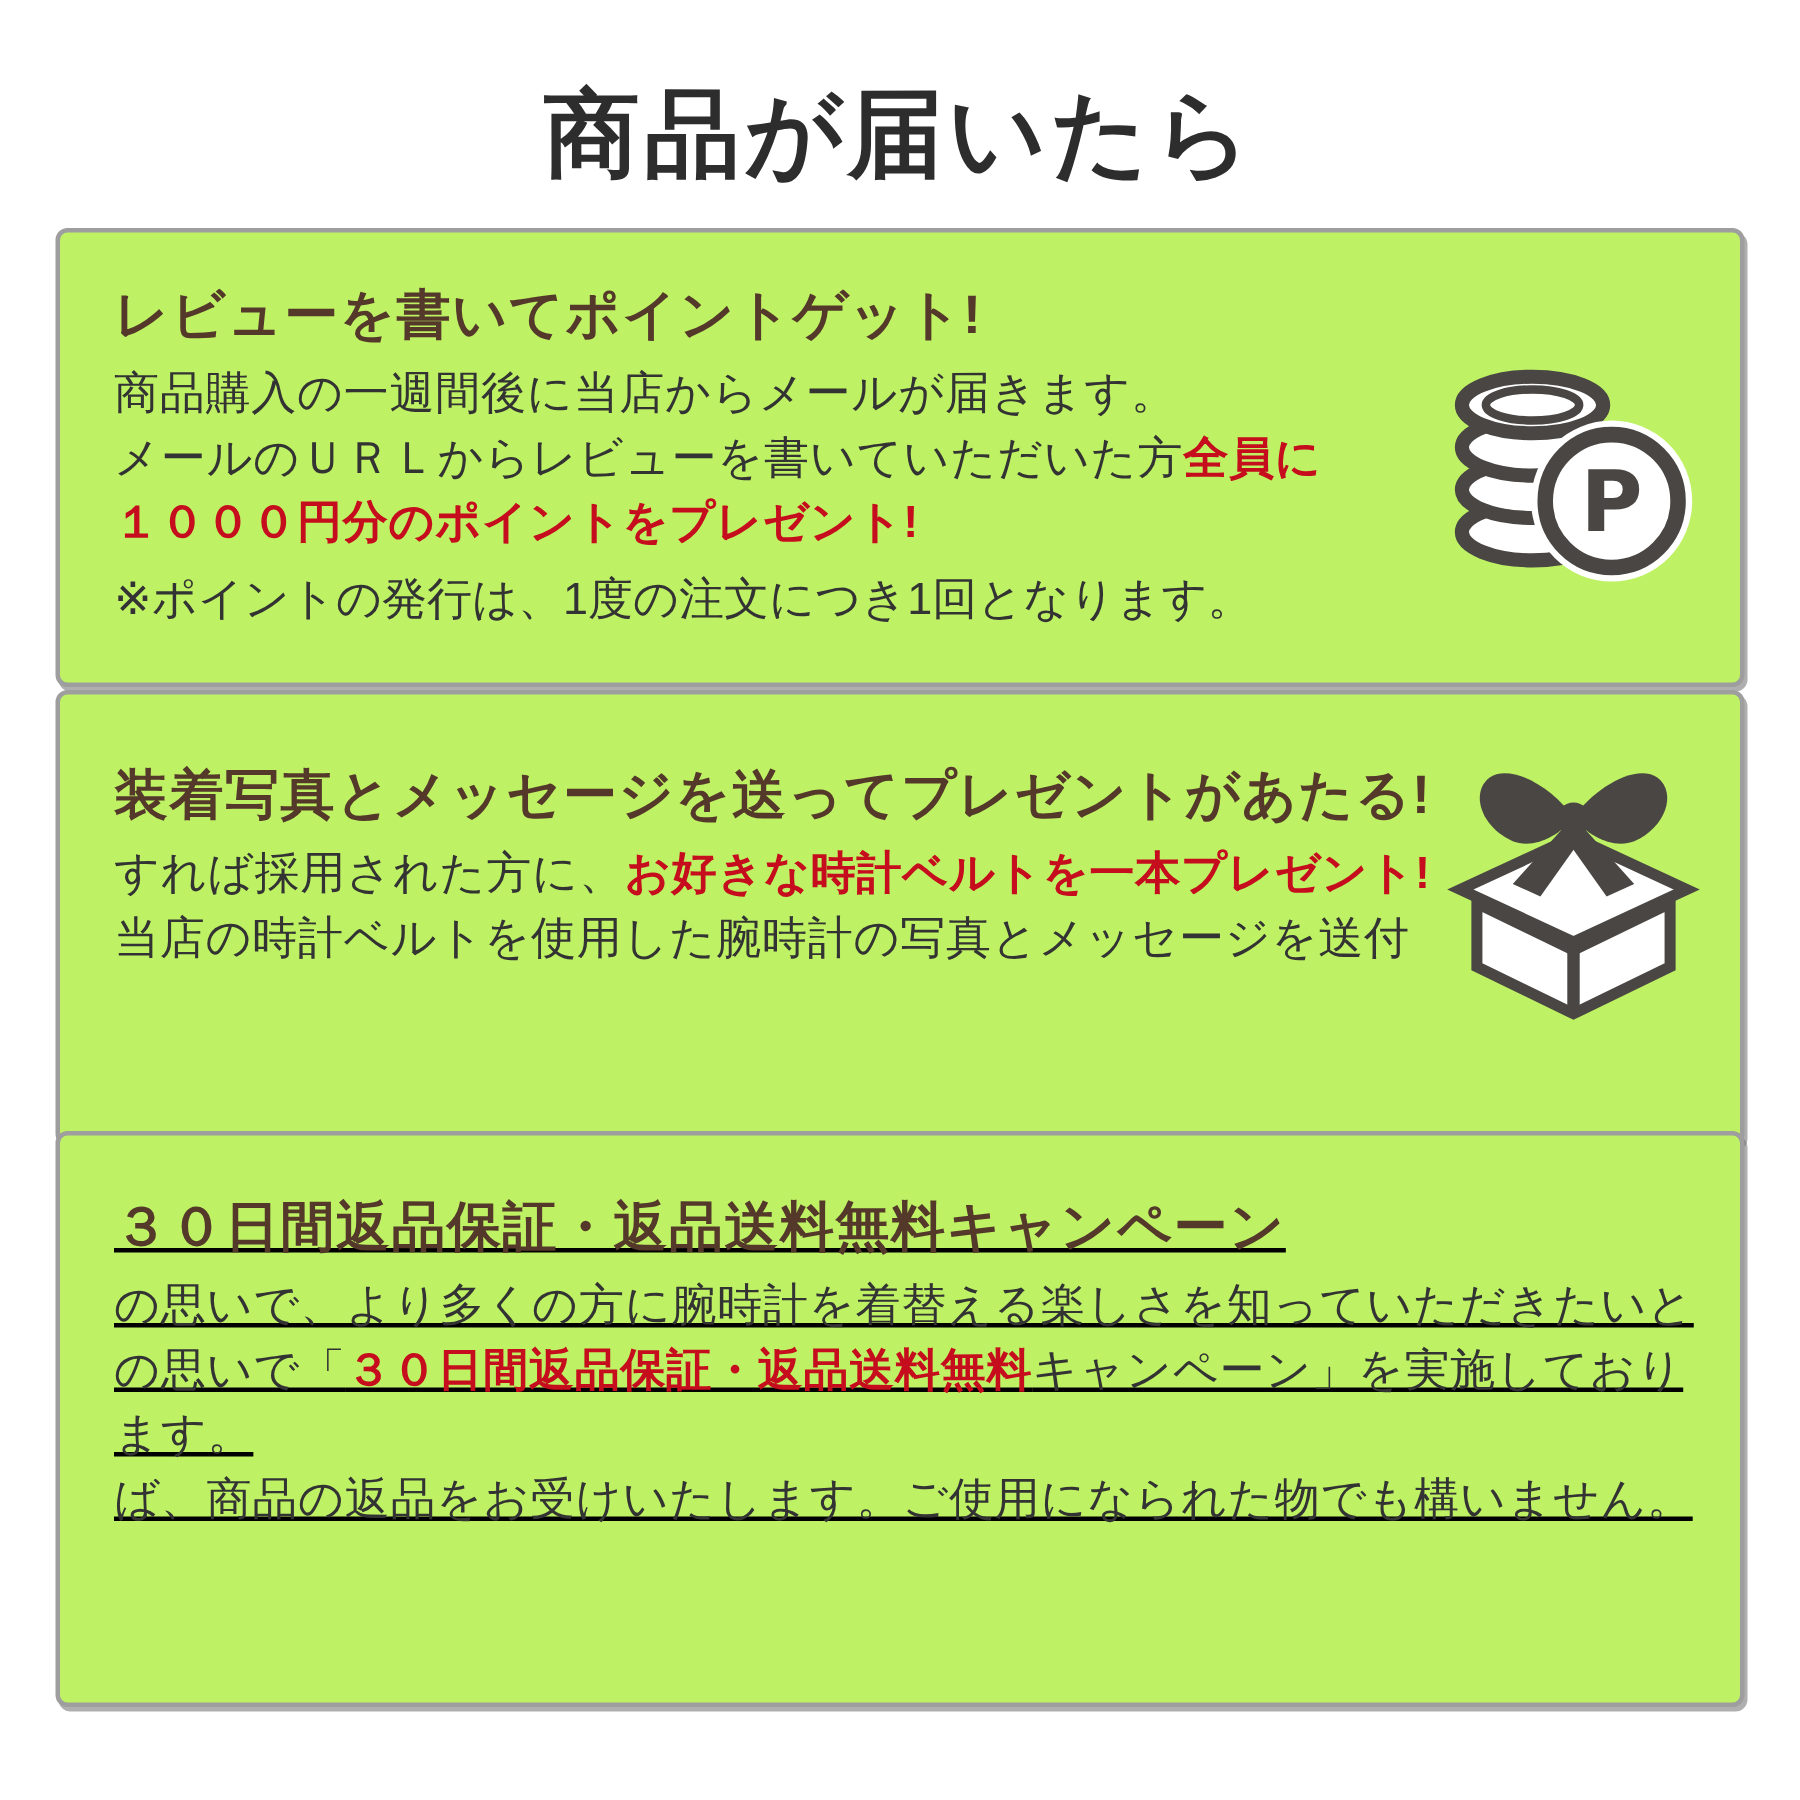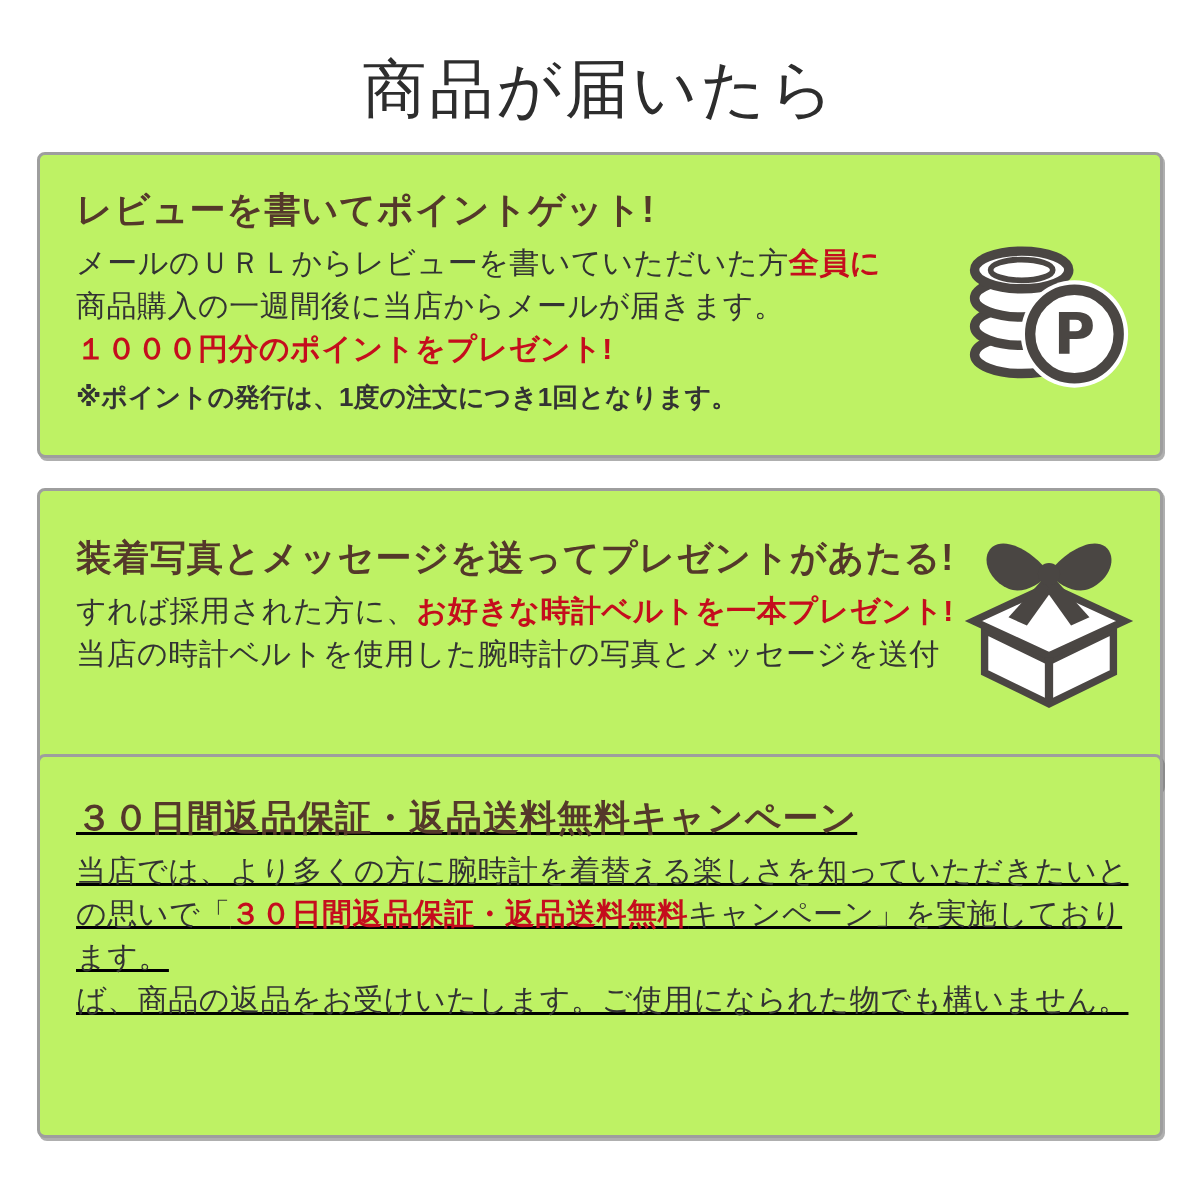--- a/index.html
+++ b/index.html
@@ -16,52 +16,52 @@
   body{
     width:1200px;height:1200px;
     font-family:"Liberation Sans","DejaVu Sans",sans-serif;
     position:relative;overflow:hidden;
   }
   .canvas{position:absolute;inset:0;width:1200px;height:1200px;background:var(--background);}
 
   .page-title{
     position:absolute;top:46px;left:0;width:100%;
     text-align:center;
-    font-size:64px;font-weight:normal;letter-spacing:3px;
+    font-size:64px;font-weight:bold;letter-spacing:3px;
     color:var(--title-color);
   }
 
   .box{
     position:absolute;left:37px;width:1126px;
     background:#bef264;
     border:3px solid var(--border-gray);
     border-radius:8px;
     box-shadow:2px 3px 0 rgba(110,110,110,0.55);
   }
   .box-review{top:152px;height:306px;padding:34px 0 0 36px;}
-  .box-photo{top:488px;height:304px;padding:46px 0 0 36px;}
+  .box-photo{top:460px;height:304px;padding:46px 0 0 36px;}
   .box-returns{top:754px;height:384px;padding:40px 0 0 36px;text-decoration:underline;}
 
   .box-heading{
     font-size:36px;font-weight:bold;letter-spacing:1px;
     color:var(--heading-brown);
     line-height:1.15;
   }
   .box-body{
     margin-top:12px;
     font-size:30px;font-weight:500;letter-spacing:0.5px;
     line-height:1.43;
     color:var(--text-dark);
   }
   .box-review .box-body,
   .box-photo .box-body{max-width:900px;}
   .red{color:var(--accent-red);font-weight:bold;}
   .note{
     margin-top:8px;
-    font-size:26px;font-weight:700;letter-spacing:0;
+    font-size:30px;font-weight:400;letter-spacing:0;
     color:var(--text-dark);
   }
 
   .icon{position:absolute;}
   .coin-icon{top:76px;right:30px;width:162px;height:158px;}
   .gift-icon{top:38px;right:18px;width:186px;height:184px;}
   .icon svg{display:block;width:100%;height:100%;}
 
   .coin-shape{fill:#fff;stroke:var(--icon-gray);stroke-width:10;}
   .coin-rim{fill:none;stroke:var(--icon-gray);stroke-width:6;}
@@ -81,24 +81,24 @@
 <body>
 
 <div class="canvas">
 
   <h1 class="page-title">商品が届いたら</h1>
 
   <section class="box box-review">
     <h2 class="box-heading">レビューを書いてポイントゲット!</h2>
     <div class="box-body">
       <div class="line">
-        <span>メールのＵＲＬからレビューを書いていただいた方</span><span class="red">全員に</span>
+        <span>商品購入の一週間後に当店からメールが届きます。</span>
       </div>
       <div class="line">
-        <span>商品購入の一週間後に当店からメールが届きます。</span>
+        <span>メールのＵＲＬからレビューを書いていただいた方</span><span class="red">全員に</span>
       </div>
       <div class="line red">１０００円分のポイントをプレゼント!</div>
       <div class="note">※ポイントの発行は、1度の注文につき1回となります。</div>
     </div>
     <div class="icon coin-icon">
       <svg viewBox="0 0 172 165" aria-hidden="true">
         <ellipse class="coin-shape" cx="57" cy="130" rx="50" ry="20"></ellipse>
         <ellipse class="coin-shape" cx="57" cy="100" rx="50" ry="20"></ellipse>
         <ellipse class="coin-shape" cx="57" cy="70" rx="50" ry="20"></ellipse>
         <ellipse class="coin-shape" cx="57" cy="40" rx="50" ry="20"></ellipse>
@@ -137,21 +137,21 @@
 
         <circle class="dark-fill" cx="100" cy="49" r="12"></circle>
       </svg>
     </div>
   </section>
 
   <section class="box box-returns">
     <h2 class="box-heading">３０日間返品保証・返品送料無料キャンペーン</h2>
     <div class="box-body">
       <div class="line">
-        <span>当店では、より多くの方に腕時計を着替える楽しさを知っていただきたいと</span>
+        <span>の思いで、より多くの方に腕時計を着替える楽しさを知っていただきたいと</span>
       </div>
       <div class="line">
         <span>の思いで「</span><span class="red">３０日間返品保証・返品送料無料</span><span>キャンペーン」を実施しており</span>
       </div>
       <div class="line">ます。</div>
       <div class="line">ば、商品の返品をお受けいたします。ご使用になられた物でも構いません。</div>
     </div>
   </section>
 
 </div>

